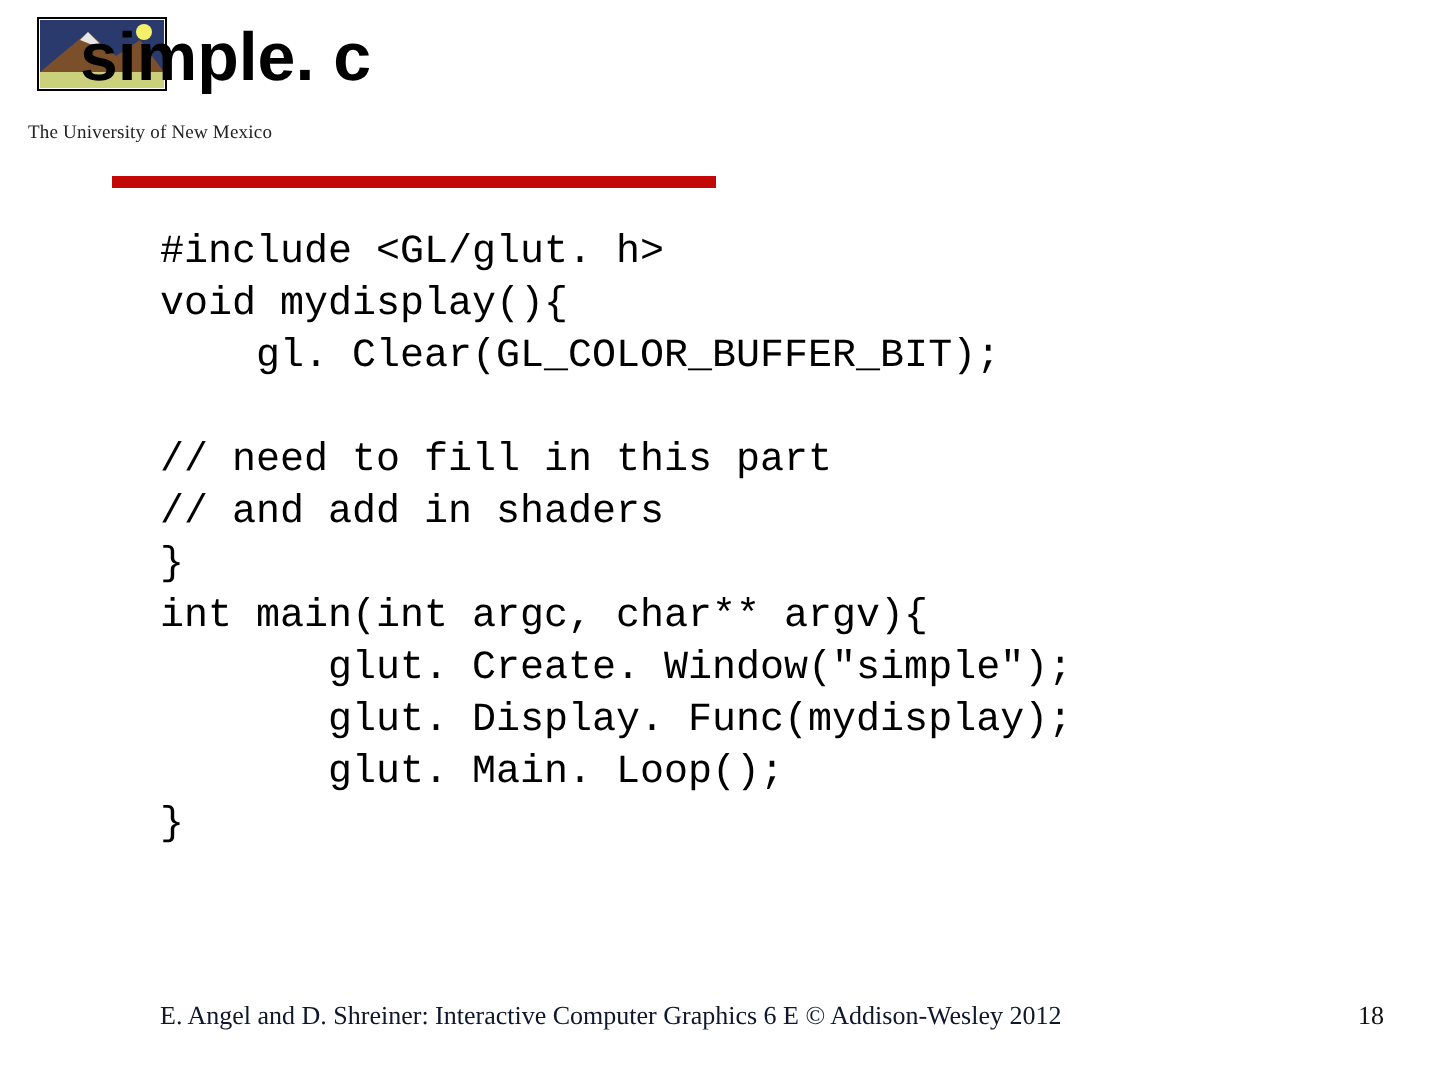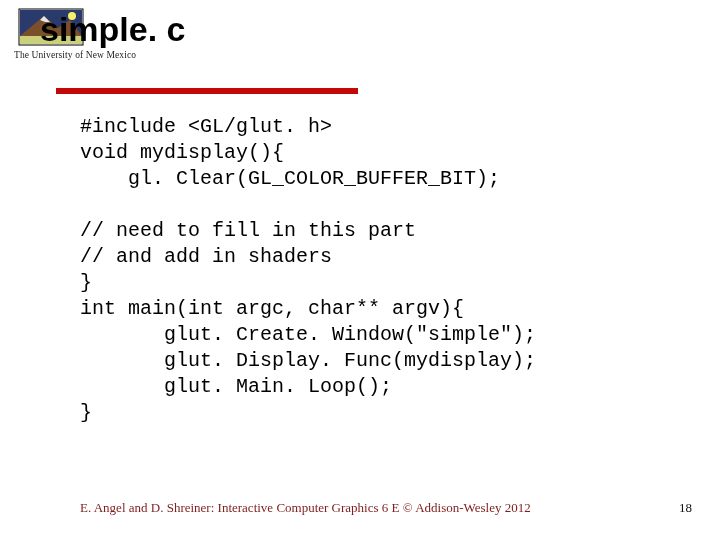--- a/index.html
+++ b/index.html
@@ -26,21 +26,21 @@
     width: 150px;
   }
   .logo-img {
     width: 74px;
     height: 44px;
     position: relative;
   }
   .logo-caption {
     font-size: 9.5px;
     color: #222;
-    margin-top: 0;
+    margin-top: 12px;
     letter-spacing: 0.1px;
   }
   .title {
     position: absolute;
     top: 10px;
     left: 0;
     width: 720px;
     text-align: left;
     font-family: Arial, Helvetica, sans-serif;
     font-weight: 700;
@@ -67,21 +67,21 @@
     line-height: 26px;
     white-space: pre;
     color: #000;
   }
   .footer {
     position: absolute;
     bottom: 24px;
     left: 80px;
     width: 560px;
     font-size: 13px;
-    color: #7f1d1d;
+    color: #0f172a;
   }
   .page-num {
     position: absolute;
     bottom: 24px;
     right: 28px;
     font-size: 13px;
     color: #111;
   }
 </style>
 </head>

